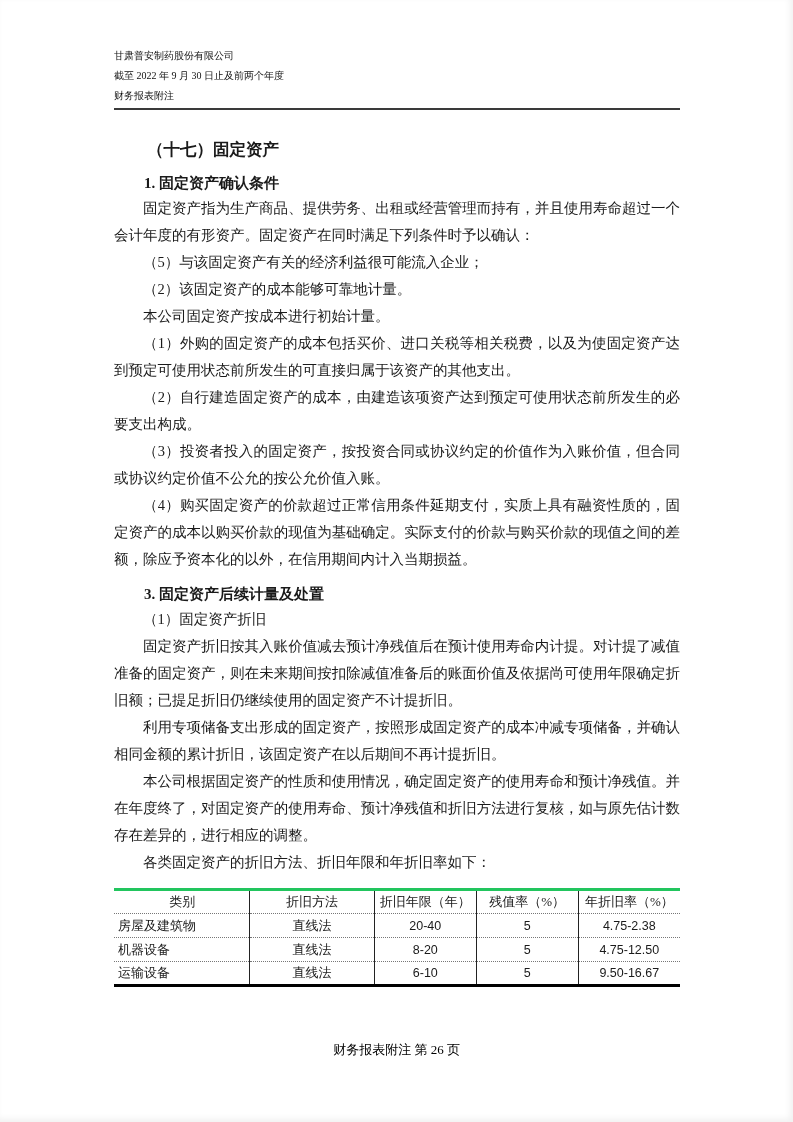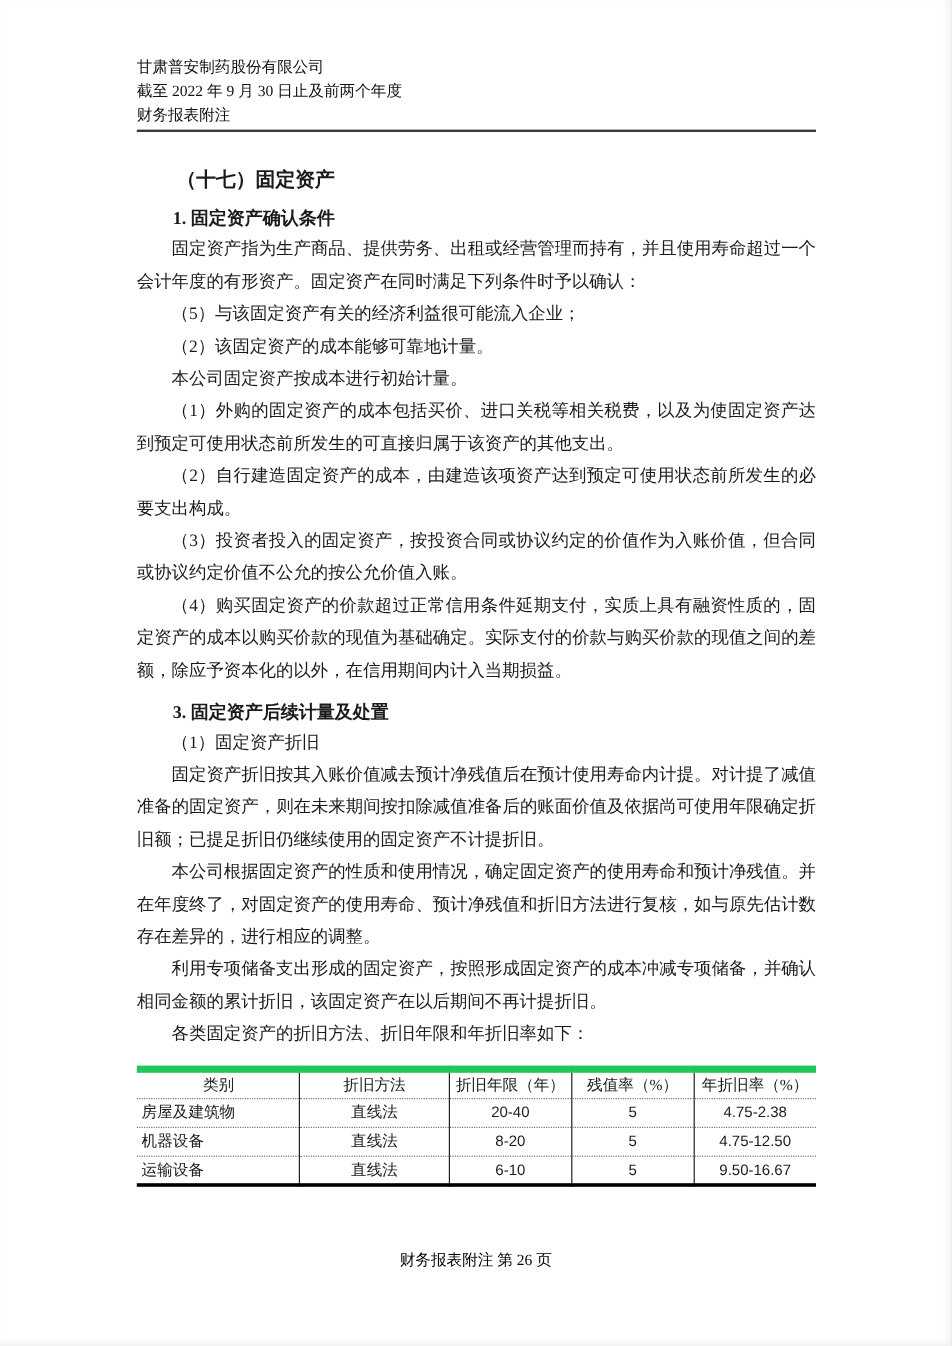--- a/index.html
+++ b/index.html
@@ -9,21 +9,21 @@
     position: relative;
     width: 793px;
     height: 1122px;
     background: #ffffff;
     overflow: hidden;
     color: #1a1a1a;
     box-shadow: inset -3px -3px 6px rgba(0,0,0,0.06);
   }
   .doc-header {
     margin: 46px 0 0 114px;
-    font-size: 13px;
+    font-size: 10px;
     line-height: 20px;
     color: #111;
   }
   .header-rule {
     margin: 2px 0 0 114px;
     width: 566px;
     border-bottom: 2px solid #3a3a3a;
   }
   .content {
     margin-left: 114px;
@@ -46,21 +46,21 @@
   .para {
     font-size: 14.5px;
     line-height: 27px;
     text-indent: 2em;
     text-align: justify;
   }
   table.fixed-assets {
     margin-top: 12px;
     width: 566px;
     border-collapse: collapse;
-    border-top: 6px solid #22c55e;
+    border-top: 3px solid #22c55e;
     border-bottom: 3px solid #000;
     font-size: 13px;
   }
   table.fixed-assets th,
   table.fixed-assets td {
     height: 24px;
     padding: 1px 3px;
     text-align: center;
     font-weight: normal;
     border-left: 1px solid #222;
@@ -103,22 +103,22 @@
 
     <p class="para">本公司固定资产按成本进行初始计量。</p>
     <p class="para">（1）外购的固定资产的成本包括买价、进口关税等相关税费，以及为使固定资产达到预定可使用状态前所发生的可直接归属于该资产的其他支出。</p>
     <p class="para">（2）自行建造固定资产的成本，由建造该项资产达到预定可使用状态前所发生的必要支出构成。</p>
     <p class="para">（3）投资者投入的固定资产，按投资合同或协议约定的价值作为入账价值，但合同或协议约定价值不公允的按公允价值入账。</p>
     <p class="para">（4）购买固定资产的价款超过正常信用条件延期支付，实质上具有融资性质的，固定资产的成本以购买价款的现值为基础确定。实际支付的价款与购买价款的现值之间的差额，除应予资本化的以外，在信用期间内计入当期损益。</p>
 
     <div class="sub-title">3. 固定资产后续计量及处置</div>
     <p class="para">（1）固定资产折旧</p>
     <p class="para">固定资产折旧按其入账价值减去预计净残值后在预计使用寿命内计提。对计提了减值准备的固定资产，则在未来期间按扣除减值准备后的账面价值及依据尚可使用年限确定折旧额；已提足折旧仍继续使用的固定资产不计提折旧。</p>
+    <p class="para">利用专项储备支出形成的固定资产，按照形成固定资产的成本冲减专项储备，并确认相同金额的累计折旧，该固定资产在以后期间不再计提折旧。</p>
     <p class="para">本公司根据固定资产的性质和使用情况，确定固定资产的使用寿命和预计净残值。并在年度终了，对固定资产的使用寿命、预计净残值和折旧方法进行复核，如与原先估计数存在差异的，进行相应的调整。</p>
-    <p class="para">利用专项储备支出形成的固定资产，按照形成固定资产的成本冲减专项储备，并确认相同金额的累计折旧，该固定资产在以后期间不再计提折旧。</p>
     <p class="para">各类固定资产的折旧方法、折旧年限和年折旧率如下：</p>
 
     <table class="fixed-assets">
       <colgroup>
         <col style="width:24%">
           <col style="width:22%">
           <col style="width:18%">
           <col style="width:18%">
           <col style="width:18%">
       </colgroup>

